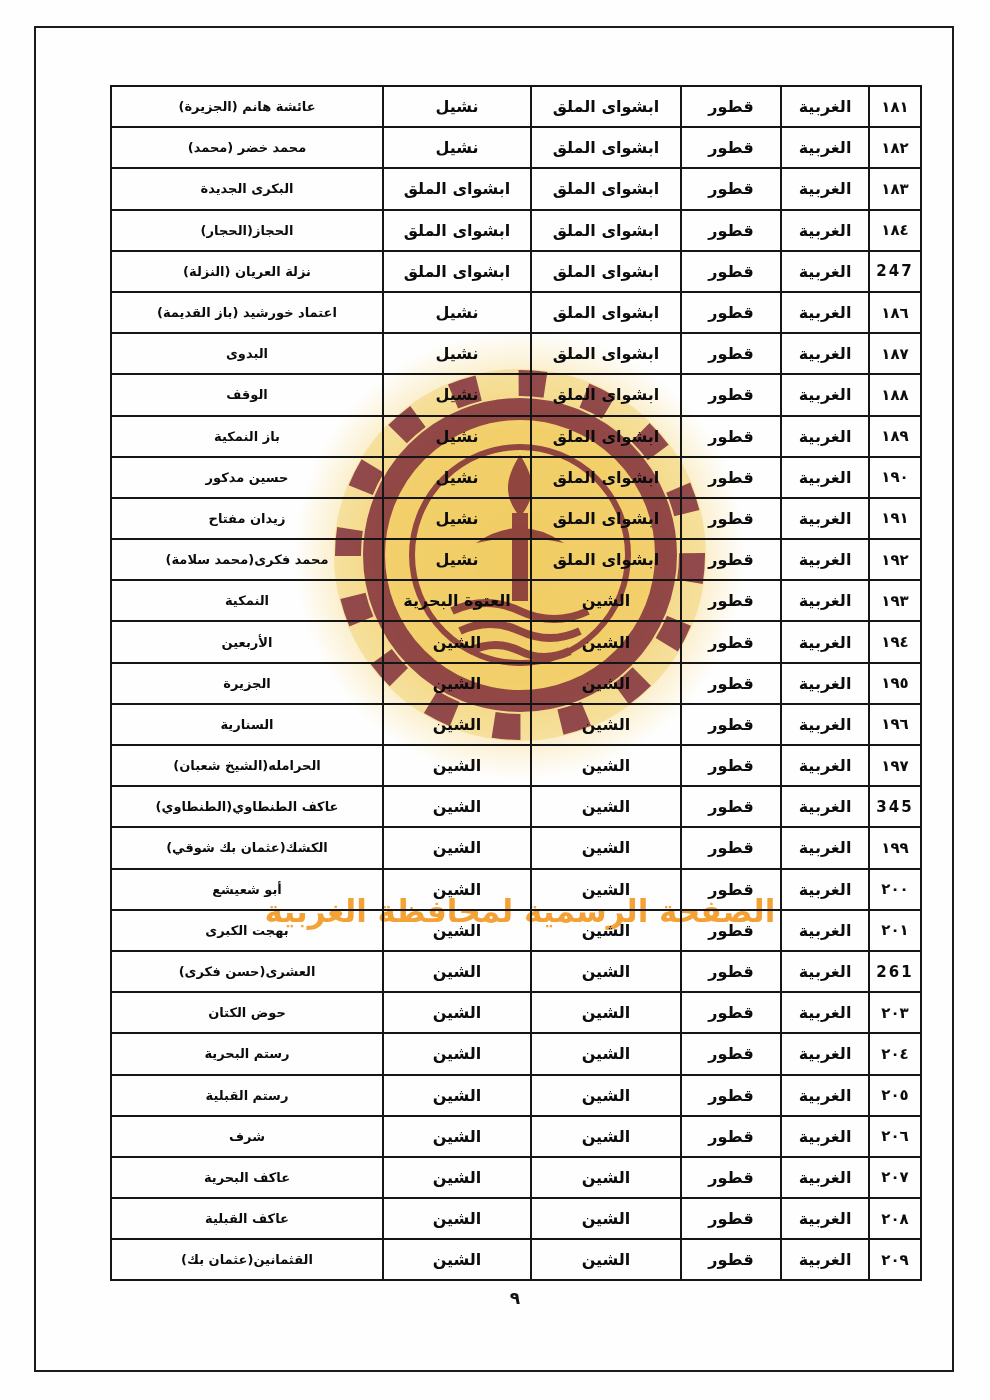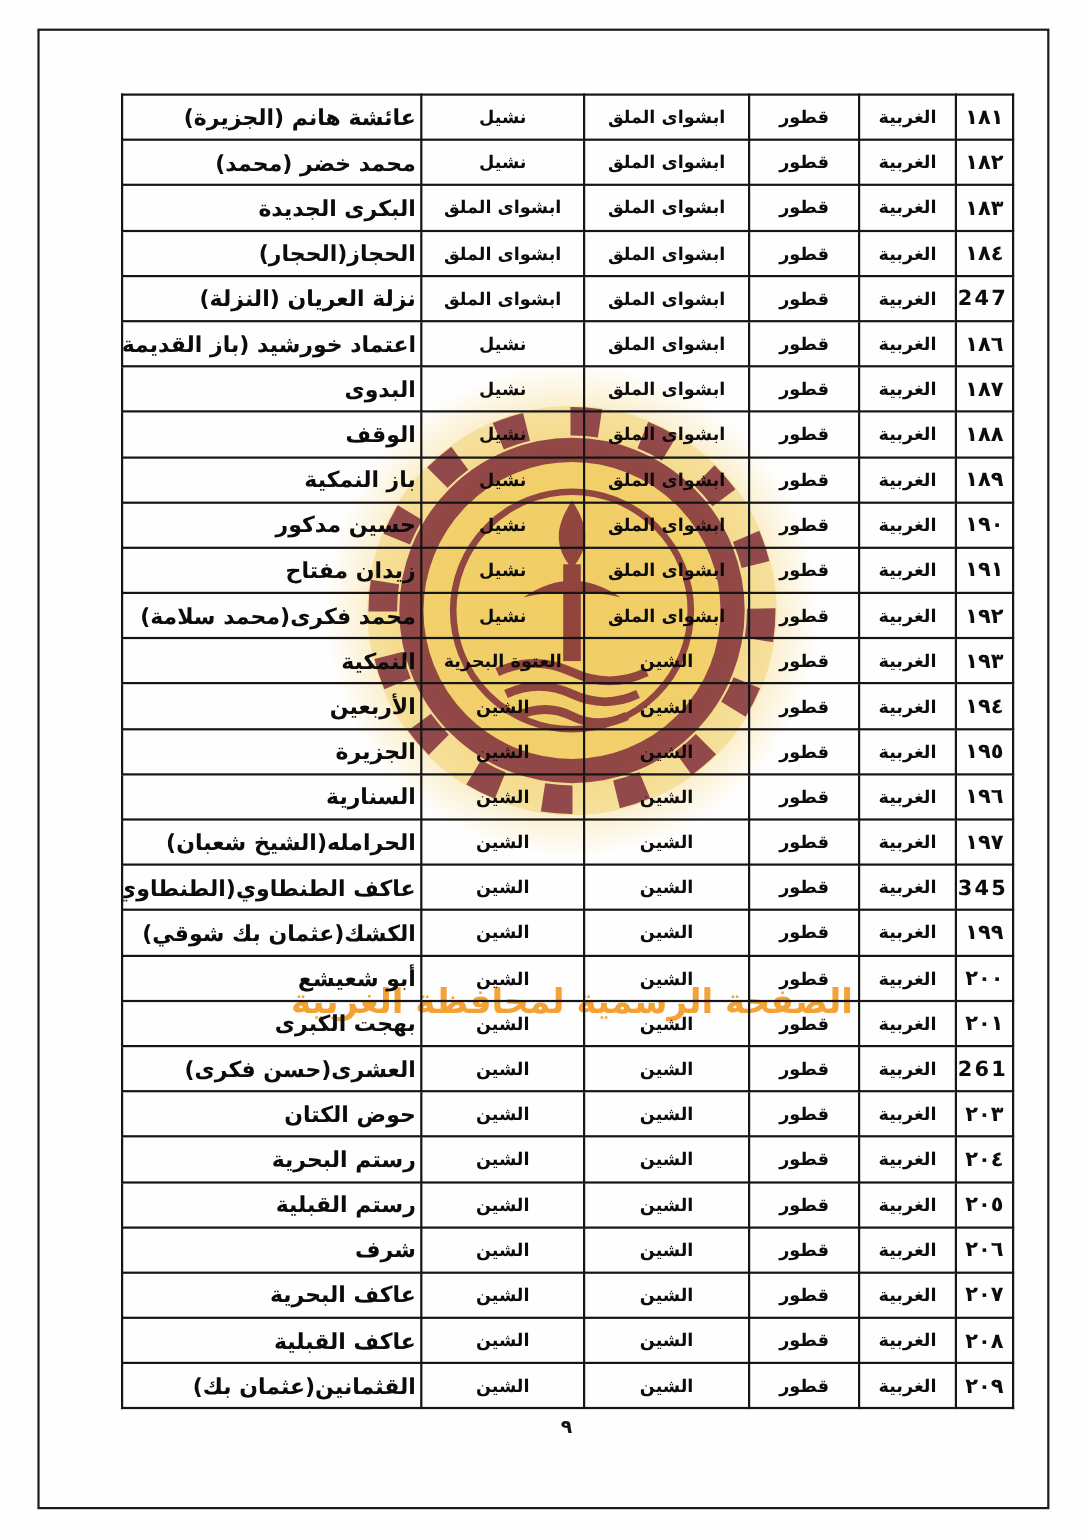--- a/index.html
+++ b/index.html
@@ -68,22 +68,22 @@
     text-align: center;
     vertical-align: middle;
     font-weight: bold;
     font-size: 16px;
     color: #0c0c0c;
     padding: 2px 4px;
     background: transparent;
     overflow: hidden;
     white-space: nowrap;
   }
-  .data-table td.col-no { font-size: 19px; letter-spacing: 2px; margin-left: 31px; }
-  .data-table td.col-name { font-size: 20px; text-align: right; }
+  .data-table td.col-no { font-size: 15px; letter-spacing: 2px; margin-left: 31px; }
+  .data-table td.col-name { font-size: 13px; }
   
   .page-number {
     position: absolute;
     left: 110px; top: 1288px;
     width: 810px;
     text-align: center;
     font-size: 17px;
     font-weight: bold;
     color: #111;
     z-index: 4;

